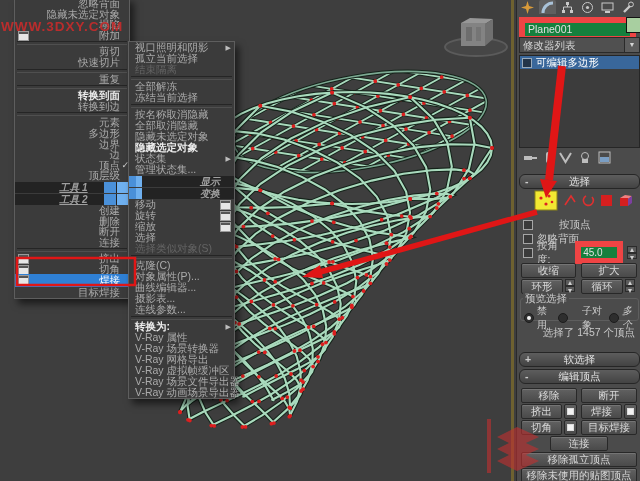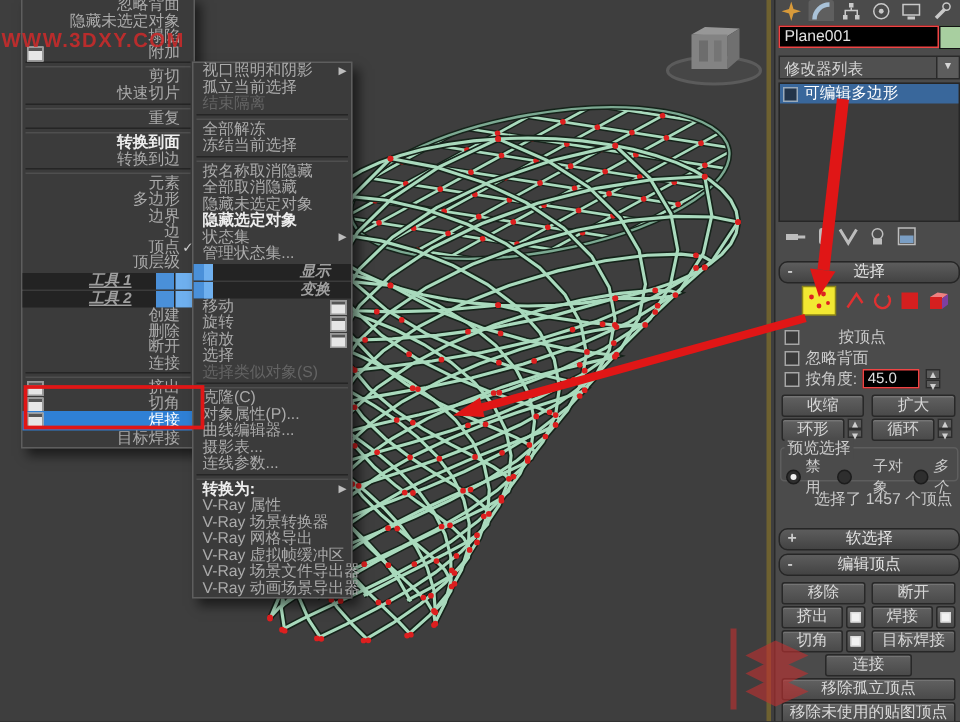--- a/index.html
+++ b/index.html
@@ -31,21 +31,21 @@
   .qL .sboxicon{left:3px;} .qR .sboxicon{right:3px;}
   .qcheck{position:absolute;right:0;top:0;font-size:9px;color:#cfcfcf;}
   .qarrow{position:absolute;right:3px;top:0;font-size:7px;color:#bdbdbd;}
   
   #panel{position:absolute;left:516px;top:0;width:124px;height:481px;background:#4b4b4b;
     border-left:1px solid #2a2a2a;z-index:4;font-size:11px;color:#d2d2d2;}
   #oliveline{position:absolute;left:511px;top:0;width:3px;height:481px;background:#6e6130;z-index:3;}
   .tabrow{position:absolute;left:2px;top:0;width:120px;height:14px;display:flex;gap:3px;}
   .tab{width:17px;height:14px;display:flex;align-items:center;justify-content:center;border-radius:2px 2px 0 0;}
   .tab.active{background:#5f5f5f;}
-  .field{background:#000000;border:1px solid #ef4444;color:#e0e0e0;}
+  .field{background:#15803d;border:6px solid #ef4444;color:#e0e0e0;}
   .btn3ds{background:linear-gradient(#616161,#4a4a4a);border:1px solid #282828;border-radius:2px;
     color:#d8d8d8;text-align:center;height:13px;line-height:12px;font-size:10.5px;
     box-shadow:inset 0 1px 0 rgba(255,255,255,.13);overflow:hidden;white-space:nowrap;}
   .sbox{position:relative;width:11px;height:13px;background:linear-gradient(#616161,#4a4a4a);
     border:1px solid #282828;border-radius:2px;flex:none;}
   .sbox:after{content:"";position:absolute;left:2px;top:3px;width:5px;height:5px;
     border:1px solid #dddddd;background:#f2f2f2;}
   .rollbar{position:absolute;left:2px;width:119px;height:13px;line-height:13px;
     background:linear-gradient(#5d5d5d,#434343);border:1px solid #262626;border-radius:6px;
     text-align:center;color:#e3e3e3;font-size:10.5px;}

